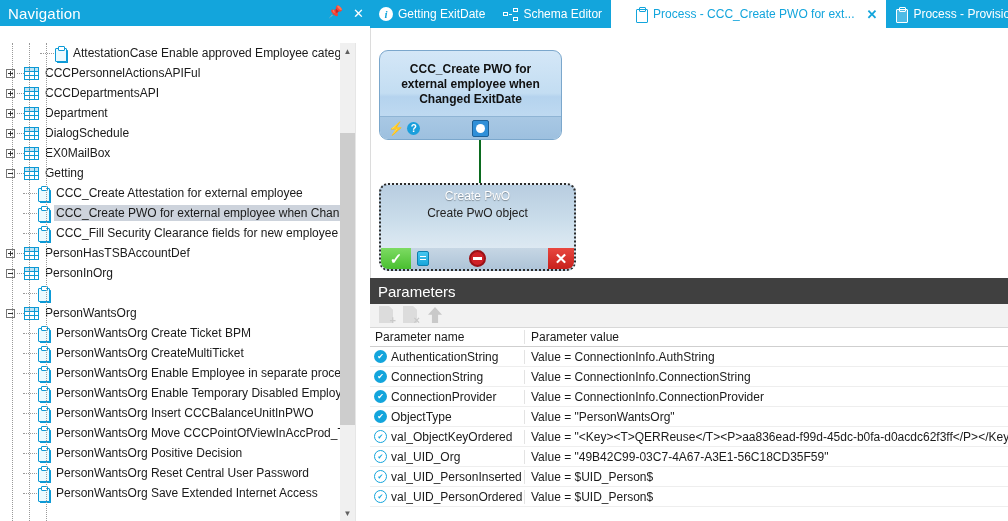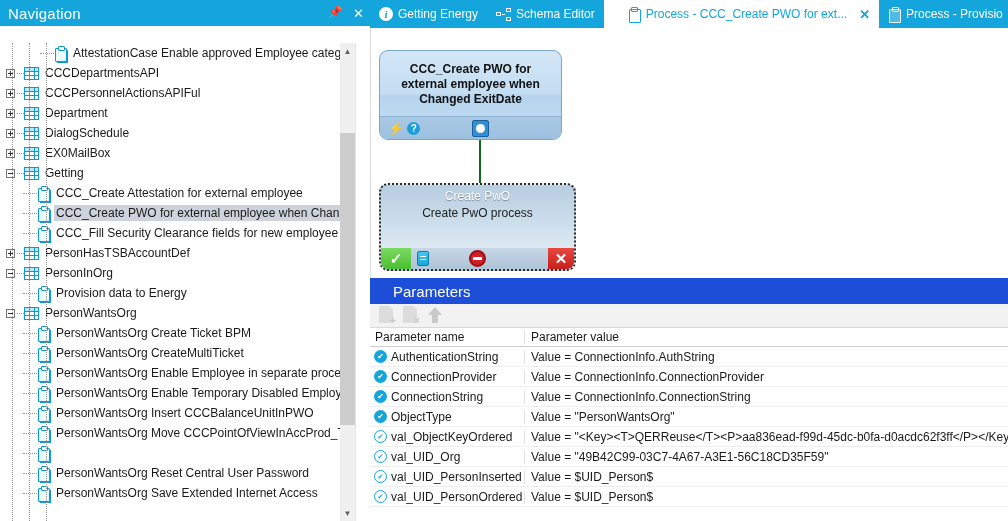--- a/index.html
+++ b/index.html
@@ -323,23 +323,23 @@
     position: absolute; right: 0; width: 26px; height: 21px;
     background: linear-gradient(to bottom, #e8473f, #c8201c);
     color: #fff; font-size: 15px; font-weight: bold;
     display: flex; align-items: center; justify-content: center;
     border-radius: 0 0 6px 0;
   }
 
   
   #params { position: absolute; left: 0; right: 0; top: 278px; bottom: 0; }
   #params-header {
-    height: 26px; background: #1d4ed8;
+    height: 26px; background: #404040;
     display: flex; align-items: center;
-    color: #fff; font-size: 15px; padding-left: 23px;
+    color: #fff; font-size: 15px; padding-left: 8px;
   }
   #params-toolbar {
     height: 24px; background: #f2f2f2;
     border-bottom: 1px solid #d8d8d8;
     display: flex; align-items: center; padding-left: 8px; gap: 6px;
   }
   .tb-btn {
     width: 18px; height: 19px; position: relative; cursor: pointer;
   }
   .tb-doc {
@@ -415,100 +415,99 @@
             <span style="flex: 0 0 auto; display: inline-block; width: 40px; height: 20px;"></span>
             <span class="hline" style="width: 14px;"></span>
             <span class="ic-proc"></span>
             <span class="lbl">AttestationCase Enable approved Employee category B</span>
           </div>
           <div class="node">
             <span style="flex: 0 0 auto; display: inline-block; width: 6px; height: 20px;"></span>
             <span class="expander plus"></span>
             <span class="hline"></span>
             <span class="ic-table"></span>
+            <span class="lbl">CCCPersonnelActionsAPIFul</span>
+          </div>
+          <div class="node">
+            <span style="flex: 0 0 auto; display: inline-block; width: 6px; height: 20px;"></span>
+            <span class="expander plus"></span>
+            <span class="hline"></span>
+            <span class="ic-table"></span>
             <span class="lbl">CCCDepartmentsAPI</span>
           </div>
           <div class="node">
             <span style="flex: 0 0 auto; display: inline-block; width: 6px; height: 20px;"></span>
             <span class="expander plus"></span>
             <span class="hline"></span>
             <span class="ic-table"></span>
-            <span class="lbl">CCCPersonnelActionsAPIFul</span>
+            <span class="lbl">Department</span>
           </div>
           <div class="node">
             <span style="flex: 0 0 auto; display: inline-block; width: 6px; height: 20px;"></span>
             <span class="expander plus"></span>
             <span class="hline"></span>
             <span class="ic-table"></span>
-            <span class="lbl">Department</span>
+            <span class="lbl">DialogSchedule</span>
           </div>
           <div class="node">
             <span style="flex: 0 0 auto; display: inline-block; width: 6px; height: 20px;"></span>
             <span class="expander plus"></span>
             <span class="hline"></span>
             <span class="ic-table"></span>
-            <span class="lbl">DialogSchedule</span>
+            <span class="lbl">EX0MailBox</span>
+          </div>
+          <div class="node">
+            <span style="flex: 0 0 auto; display: inline-block; width: 6px; height: 20px;"></span>
+            <span class="expander"></span>
+            <span class="hline"></span>
+            <span class="ic-table"></span>
+            <span class="lbl">Getting</span>
+          </div>
+          <div class="node">
+            <span style="flex: 0 0 auto; display: inline-block; width: 23px; height: 20px;"></span>
+            <span class="hline" style="width: 14px;"></span>
+            <span class="ic-proc"></span>
+            <span class="lbl">CCC_Create Attestation for external employee</span>
+          </div>
+          <div class="node sel">
+            <span style="flex: 0 0 auto; display: inline-block; width: 23px; height: 20px;"></span>
+            <span class="hline" style="width: 14px;"></span>
+            <span class="ic-proc"></span>
+            <span class="lbl">CCC_Create PWO for external employee when Changed Ex</span>
+          </div>
+          <div class="node">
+            <span style="flex: 0 0 auto; display: inline-block; width: 23px; height: 20px;"></span>
+            <span class="hline" style="width: 14px;"></span>
+            <span class="ic-proc"></span>
+            <span class="lbl">CCC_Fill Security Clearance fields for new employee</span>
           </div>
           <div class="node">
             <span style="flex: 0 0 auto; display: inline-block; width: 6px; height: 20px;"></span>
             <span class="expander plus"></span>
             <span class="hline"></span>
             <span class="ic-table"></span>
-            <span class="lbl">EX0MailBox</span>
+            <span class="lbl">PersonHasTSBAccountDef</span>
           </div>
           <div class="node">
             <span style="flex: 0 0 auto; display: inline-block; width: 6px; height: 20px;"></span>
             <span class="expander"></span>
             <span class="hline"></span>
             <span class="ic-table"></span>
-            <span class="lbl">Getting</span>
-          </div>
-          <div class="node">
-            <span style="flex: 0 0 auto; display: inline-block; width: 23px; height: 20px;"></span>
-            <span class="hline" style="width: 14px;"></span>
-            <span class="ic-proc"></span>
-            <span class="lbl">CCC_Create Attestation for external employee</span>
-          </div>
-          <div class="node sel">
-            <span style="flex: 0 0 auto; display: inline-block; width: 23px; height: 20px;"></span>
-            <span class="hline" style="width: 14px;"></span>
-            <span class="ic-proc"></span>
-            <span class="lbl">CCC_Create PWO for external employee when Changed Ex</span>
-          </div>
-          <div class="node">
-            <span style="flex: 0 0 auto; display: inline-block; width: 23px; height: 20px;"></span>
-            <span class="hline" style="width: 14px;"></span>
-            <span class="ic-proc"></span>
-            <span class="lbl">CCC_Fill Security Clearance fields for new employee</span>
-          </div>
-          <div class="node">
-            <span style="flex: 0 0 auto; display: inline-block; width: 6px; height: 20px;"></span>
-            <span class="expander plus"></span>
-            <span class="hline"></span>
-            <span class="ic-table"></span>
-            <span class="lbl">PersonHasTSBAccountDef</span>
+            <span class="lbl">PersonInOrg</span>
+          </div>
+          <div class="node">
+            <span style="flex: 0 0 auto; display: inline-block; width: 23px; height: 20px;"></span>
+            <span class="hline" style="width: 14px;"></span>
+            <span class="ic-proc"></span>
           </div>
           <div class="node">
             <span style="flex: 0 0 auto; display: inline-block; width: 6px; height: 20px;"></span>
             <span class="expander"></span>
             <span class="hline"></span>
             <span class="ic-table"></span>
-            <span class="lbl">PersonInOrg</span>
-          </div>
-          <div class="node">
-            <span style="flex: 0 0 auto; display: inline-block; width: 23px; height: 20px;"></span>
-            <span class="hline" style="width: 14px;"></span>
-            <span class="ic-proc"></span>
-            <span class="lbl">Provision data to Energy</span>
-          </div>
-          <div class="node">
-            <span style="flex: 0 0 auto; display: inline-block; width: 6px; height: 20px;"></span>
-            <span class="expander"></span>
-            <span class="hline"></span>
-            <span class="ic-table"></span>
             <span class="lbl">PersonWantsOrg</span>
           </div>
           <div class="node">
             <span style="flex: 0 0 auto; display: inline-block; width: 23px; height: 20px;"></span>
             <span class="hline" style="width: 14px;"></span>
             <span class="ic-proc"></span>
             <span class="lbl">PersonWantsOrg Create Ticket BPM</span>
           </div>
           <div class="node">
             <span style="flex: 0 0 auto; display: inline-block; width: 23px; height: 20px;"></span>
@@ -537,20 +536,21 @@
           <div class="node">
             <span style="flex: 0 0 auto; display: inline-block; width: 23px; height: 20px;"></span>
             <span class="hline" style="width: 14px;"></span>
             <span class="ic-proc"></span>
             <span class="lbl">PersonWantsOrg Move CCCPointOfViewInAccProd_T</span>
           </div>
           <div class="node">
             <span style="flex: 0 0 auto; display: inline-block; width: 23px; height: 20px;"></span>
             <span class="hline" style="width: 14px;"></span>
             <span class="ic-proc"></span>
+            <span class="lbl">PersonWantsOrg Positive Decision</span>
           </div>
           <div class="node">
             <span style="flex: 0 0 auto; display: inline-block; width: 23px; height: 20px;"></span>
             <span class="hline" style="width: 14px;"></span>
             <span class="ic-proc"></span>
             <span class="lbl">PersonWantsOrg Reset Central User Password</span>
           </div>
           <div class="node">
             <span style="flex: 0 0 auto; display: inline-block; width: 23px; height: 20px;"></span>
             <span class="hline" style="width: 14px;"></span>
@@ -569,21 +569,21 @@
       </div>
       <div id="nav-right-edge"></div>
     </div>
   </div>
 
   <div id="right">
 
     <div id="tabbar">
         <div class="tab">
           <span class="ic-info">i</span>
-          <span class="tlabel">Getting Energy</span>
+          <span class="tlabel">Getting ExitDate</span>
         </div>
         <div class="tab-sep"></div>
         <div class="tab">
           <span class="ic-schema">
             <i></i>
             <i></i>
             <i></i>
           </span>
           <span class="tlabel">Schema Editor</span>
         </div>
@@ -607,21 +607,21 @@
           <span class="ic-bolt">⚡</span>
           <span class="ic-help">?</span>
           <span class="connector"></span>
         </div>
       </div>
 
       <div id="edge"></div>
 
       <div class="pnode" id="node-task">
         <div class="title">Create PwO</div>
-        <div class="subtitle">Create PwO process</div>
+        <div class="subtitle">Create PwO object</div>
         <div class="statusbar">
           <span class="st-ok">✓</span>
           <span class="st-db"></span>
           <span class="st-stop"></span>
           <span class="st-x">✕</span>
         </div>
       </div>
     </div>
 
     <div id="params">
@@ -649,30 +649,30 @@
           <div class="ptr">
             <div class="pc-name">
               <span class="chk solid"></span>
               <span>AuthenticationString</span>
             </div>
             <div class="pc-val">Value = ConnectionInfo.AuthString</div>
           </div>
           <div class="ptr">
             <div class="pc-name">
               <span class="chk solid"></span>
+              <span>ConnectionString</span>
+            </div>
+            <div class="pc-val">Value = ConnectionInfo.ConnectionString</div>
+          </div>
+          <div class="ptr">
+            <div class="pc-name">
+              <span class="chk solid"></span>
               <span>ConnectionProvider</span>
             </div>
             <div class="pc-val">Value = ConnectionInfo.ConnectionProvider</div>
-          </div>
-          <div class="ptr">
-            <div class="pc-name">
-              <span class="chk solid"></span>
-              <span>ConnectionString</span>
-            </div>
-            <div class="pc-val">Value = ConnectionInfo.ConnectionString</div>
           </div>
           <div class="ptr">
             <div class="pc-name">
               <span class="chk solid"></span>
               <span>ObjectType</span>
             </div>
             <div class="pc-val">Value = "PersonWantsOrg"</div>
           </div>
           <div class="ptr">
             <div class="pc-name">

